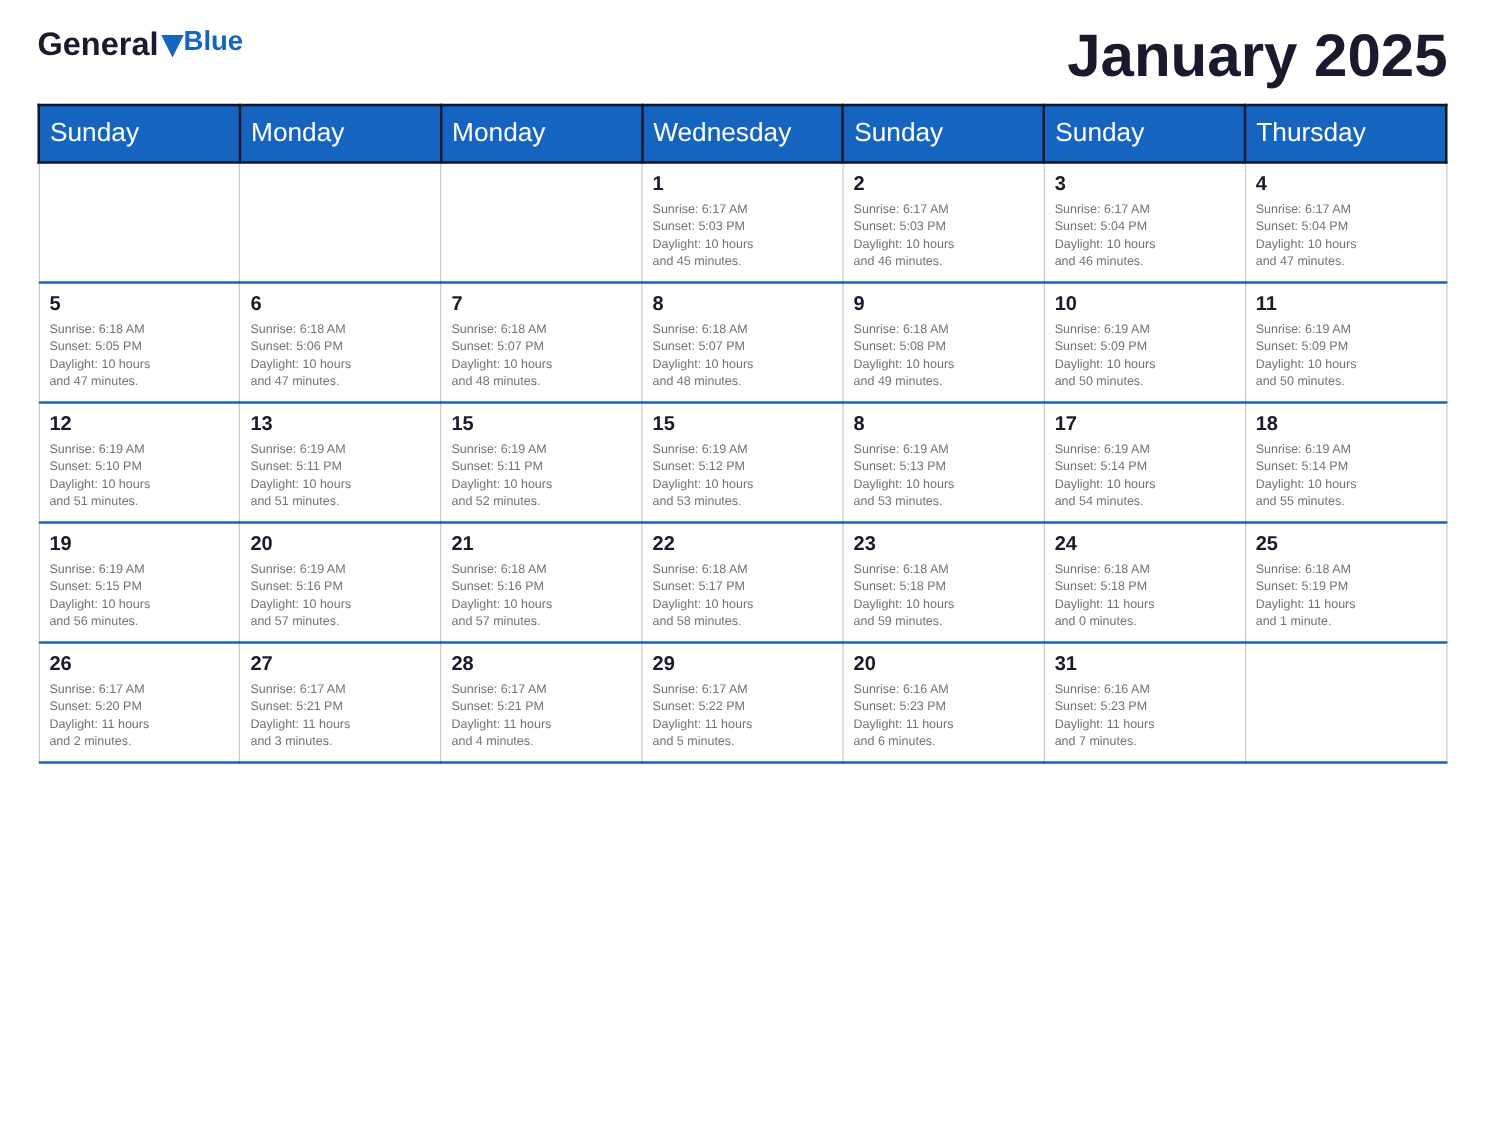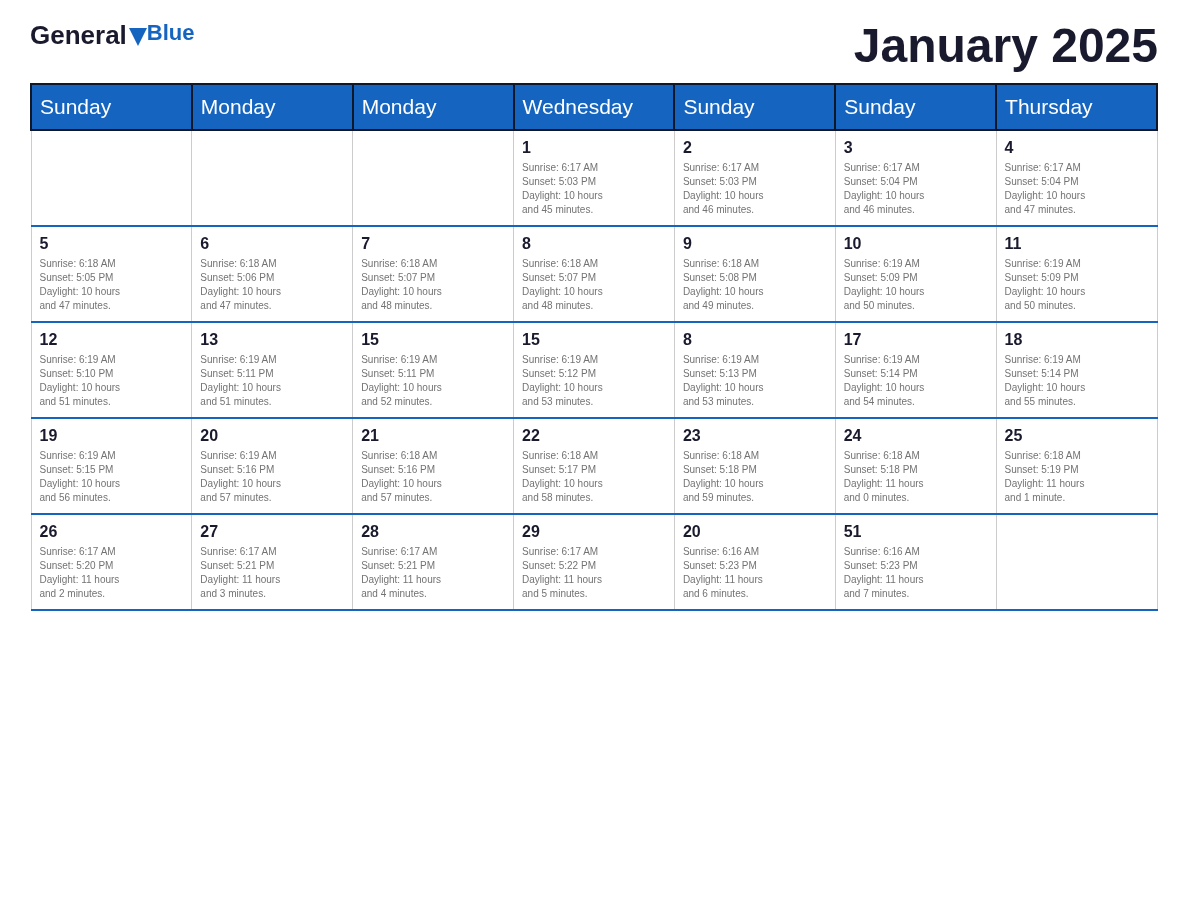--- a/index.html
+++ b/index.html
@@ -335,21 +335,21 @@
 and 5 minutes.</div>
         </td>
         <td>
           <span class="day-number">20</span>
           <div class="day-info" style="white-space: pre-line;">Sunrise: 6:16 AM
 Sunset: 5:23 PM
 Daylight: 11 hours
 and 6 minutes.</div>
         </td>
         <td>
-          <span class="day-number">51</span>
+          <span class="day-number">31</span>
           <div class="day-info" style="white-space: pre-line;">Sunrise: 6:16 AM
 Sunset: 5:23 PM
 Daylight: 11 hours
 and 7 minutes.</div>
         </td>
         <td class="empty-cell"></td>
       </tr>
     </tbody>
 </table>
 

